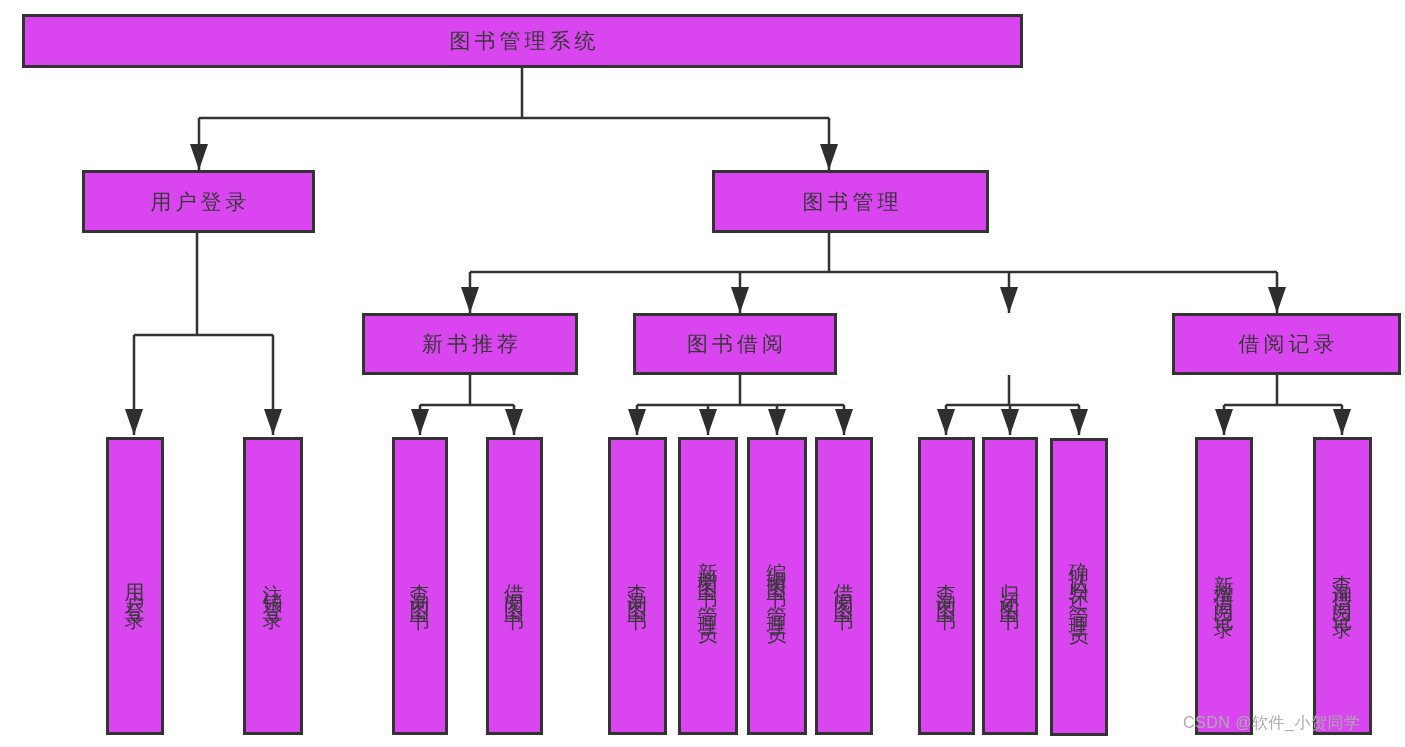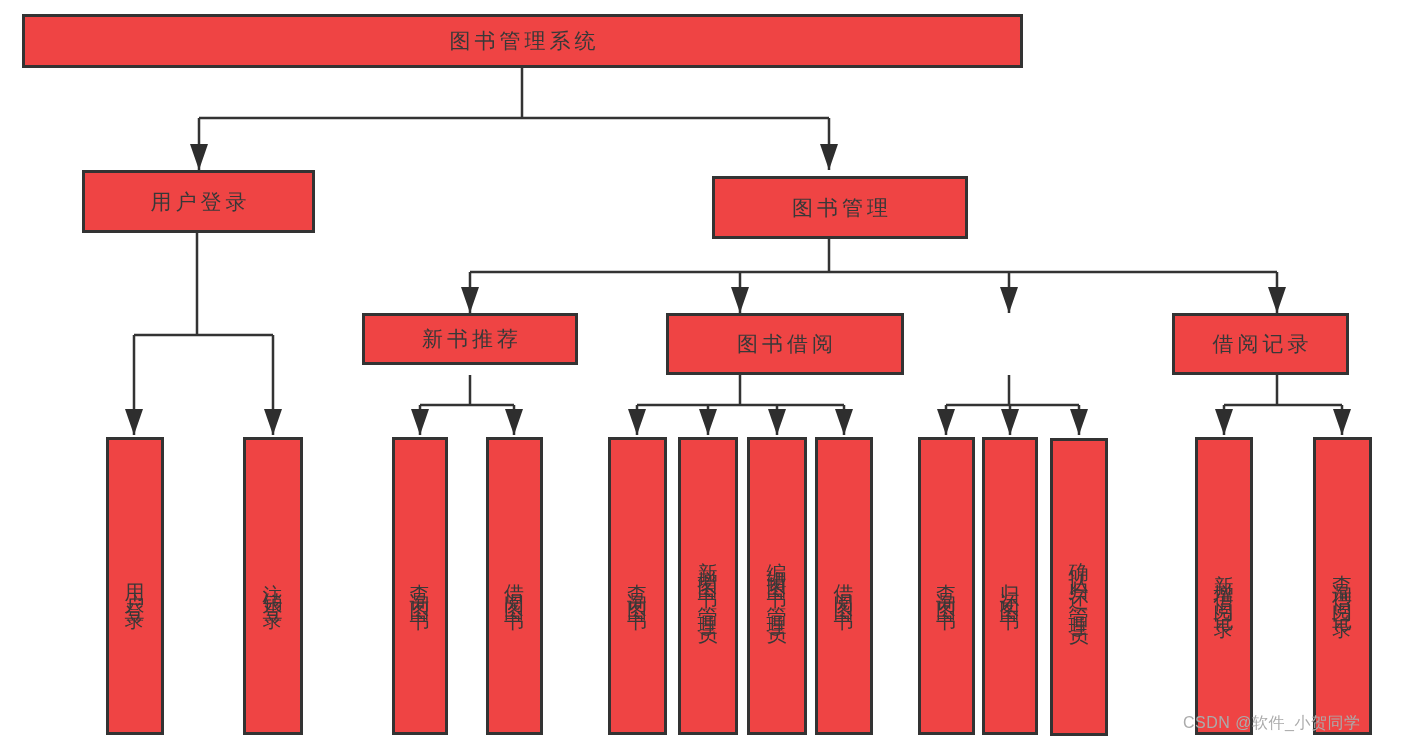--- a/index.html
+++ b/index.html
@@ -4,21 +4,21 @@
 <style>
   * { margin:0; padding:0; box-sizing:border-box; }
   html,body { background:#ffffff; }
   .stage {
     position:relative; width:1405px; height:747px; background:#ffffff;
     font-family:"Liberation Sans","DejaVu Sans",sans-serif;
     color:#383838; overflow:hidden;
   }
   .connectors { position:absolute; left:0; top:0; width:1405px; height:747px; }
   .node {
-    position:absolute; background:#ef4444; border:3px solid #333333;
+    position:absolute; background:#d946ef; border:3px solid #333333;
     display:flex; align-items:center; justify-content:center; text-align:center;
   }
   .node.h span { font-size:21px; letter-spacing:4px; text-indent:4px; white-space:nowrap; }
   .node.v span {
     writing-mode:vertical-rl; text-orientation:mixed;
     font-size:20px; letter-spacing:9px; line-height:1; white-space:nowrap;
   }
   .watermark {
     position:absolute; left:1183px; top:713px;
     font-size:16px; letter-spacing:0.5px; color:#ababab; white-space:nowrap;
@@ -76,38 +76,38 @@
     </g>
   </svg>
 
   <div class="node h" style="left:22px;top:14px;width:1001px;height:54px">
     <span>图书管理系统</span>
   </div>
 
   <div class="node h" style="left:82px;top:170px;width:233px;height:63px">
     <span>用户登录</span>
   </div>
-  <div class="node h" style="left:712px;top:176px;width:256px;height:63px">
+  <div class="node h" style="left:712px;top:170px;width:277px;height:63px">
     <span>图书管理</span>
   </div>
 
   <div class="node v" style="left:106px;top:437px;width:58px;height:298px">
     <span>用户登录</span>
   </div>
   <div class="node v" style="left:243px;top:437px;width:60px;height:298px">
     <span>注销登录</span>
   </div>
 
-  <div class="node h" style="left:362px;top:313px;width:216px;height:52px">
+  <div class="node h" style="left:362px;top:313px;width:216px;height:62px">
     <span>新书推荐</span>
   </div>
-  <div class="node h" style="left:666px;top:313px;width:238px;height:62px">
+  <div class="node h" style="left:633px;top:313px;width:204px;height:62px">
     <span>图书借阅</span>
   </div>
-  <div class="node h" style="left:1172px;top:313px;width:177px;height:62px">
+  <div class="node h" style="left:1172px;top:313px;width:229px;height:62px">
     <span>借阅记录</span>
   </div>
 
   <div class="node v" style="left:392px;top:437px;width:56px;height:298px">
     <span>查询图书</span>
   </div>
   <div class="node v" style="left:486px;top:437px;width:57px;height:298px">
     <span>借阅图书</span>
   </div>
 

